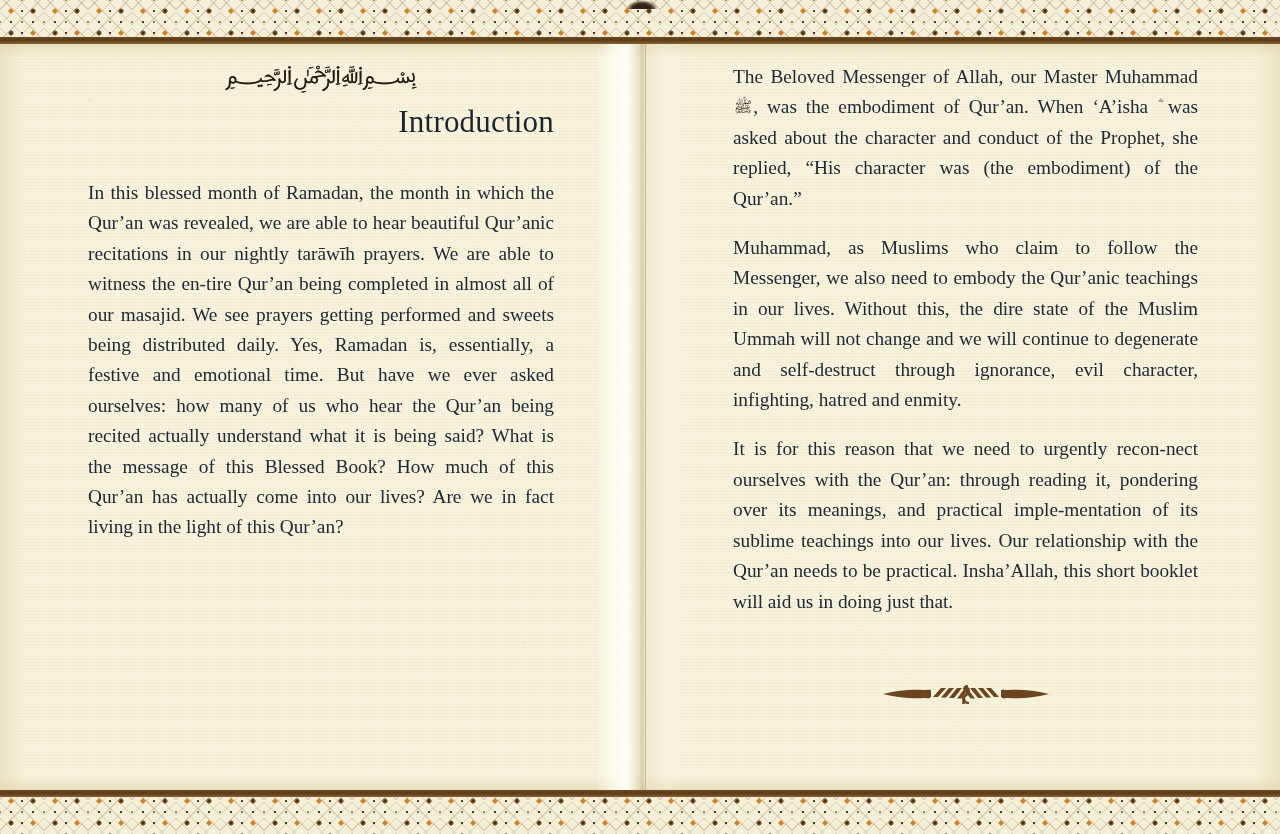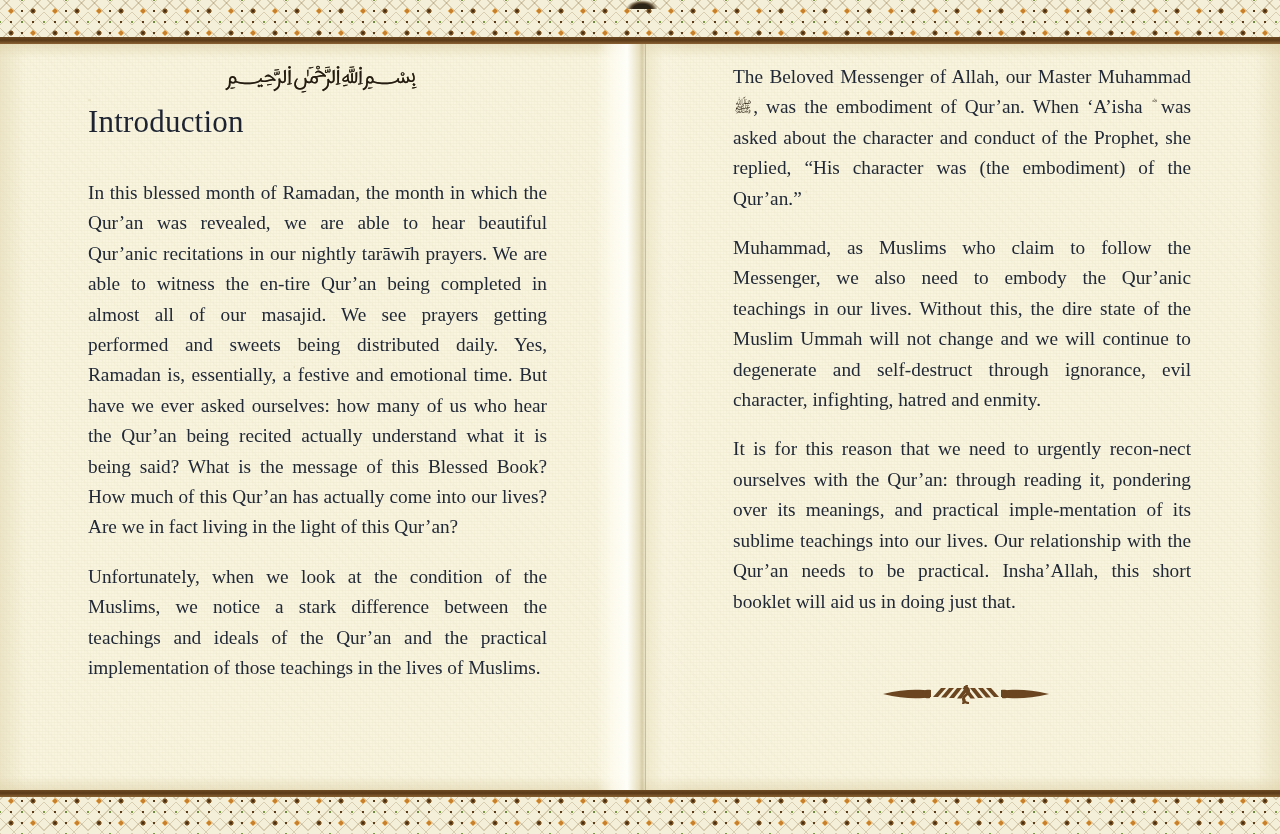--- a/index.html
+++ b/index.html
@@ -171,32 +171,32 @@
     font-size: 25px;
     line-height: 1;
     height: 34px;
     margin-bottom: 8px;
     font-family: "DejaVu Sans", "Liberation Sans", sans-serif;
     text-shadow: 0 0 .4px rgba(40,30,15,.6);
   }
 
   
   #page-title {
-    text-align: left;
+    text-align: right;
     font-size: 31px;
     font-weight: 400;
     color: #1d2331;
     letter-spacing: .2px;
     margin: 0 0 38px 0;
     font-family: "Liberation Serif", "DejaVu Serif", serif;
   }
 
   
   .body-text p {
-    margin: 0 7px 19px 0;
+    margin: 0 0 19px 0;
     font-size: 19.3px;
     line-height: 30.4px;
     color: #212836;
     text-align: justify;
     text-justify: inter-word;
     hyphens: manual;
     font-family: "Liberation Serif", "DejaVu Serif", serif;
   }
   .body-text p:last-child { margin-bottom: 0; }
 
@@ -249,21 +249,20 @@
   <div id="pages">
 
     <div class="page" id="page-left">
       <div class="page-inner">
         <div id="basmala">﷽</div>
 
         <h1 id="page-title">Introduction</h1>
 
         <div class="body-text">
           <p>In this blessed month of Ramadan, the month in which the Qur’an was revealed, we are able to hear beautiful Qur’anic recitations in our nightly tarāwīh prayers. We are able to witness the en-tire Qur’an being completed in almost all of our masajid. We see prayers getting performed and sweets being distributed daily. Yes, Ramadan is, essentially, a festive and emotional time. But have we ever asked ourselves: how many of us who hear the Qur’an being recited actually understand what it is being said? What is the message of this Blessed Book? How much of this Qur’an has actually come into our lives? Are we in fact living in the light of this Qur’an?</p>
-          <p>Unfortunately, when we look at the condition of the Muslims, we notice a stark difference between the teachings and ideals of the Qur’an and the practical implementation of those teachings in the lives of Muslims.</p>
         </div>
       </div>
     </div>
 
     <div class="page" id="page-right">
       <div class="page-inner">
         <div class="body-text">
 
           <p><span>The Beloved Messenger of Allah, our Master Muhammad </span><span class="honorific">ﷺ</span><span>, was the embodiment of Qur’an. When ‘A’isha </span><span class="honorific">ؓ</span><span> was asked about the character and conduct of the Prophet, she replied, “His character was (the embodiment) of the Qur’an.”</span></p>
 

